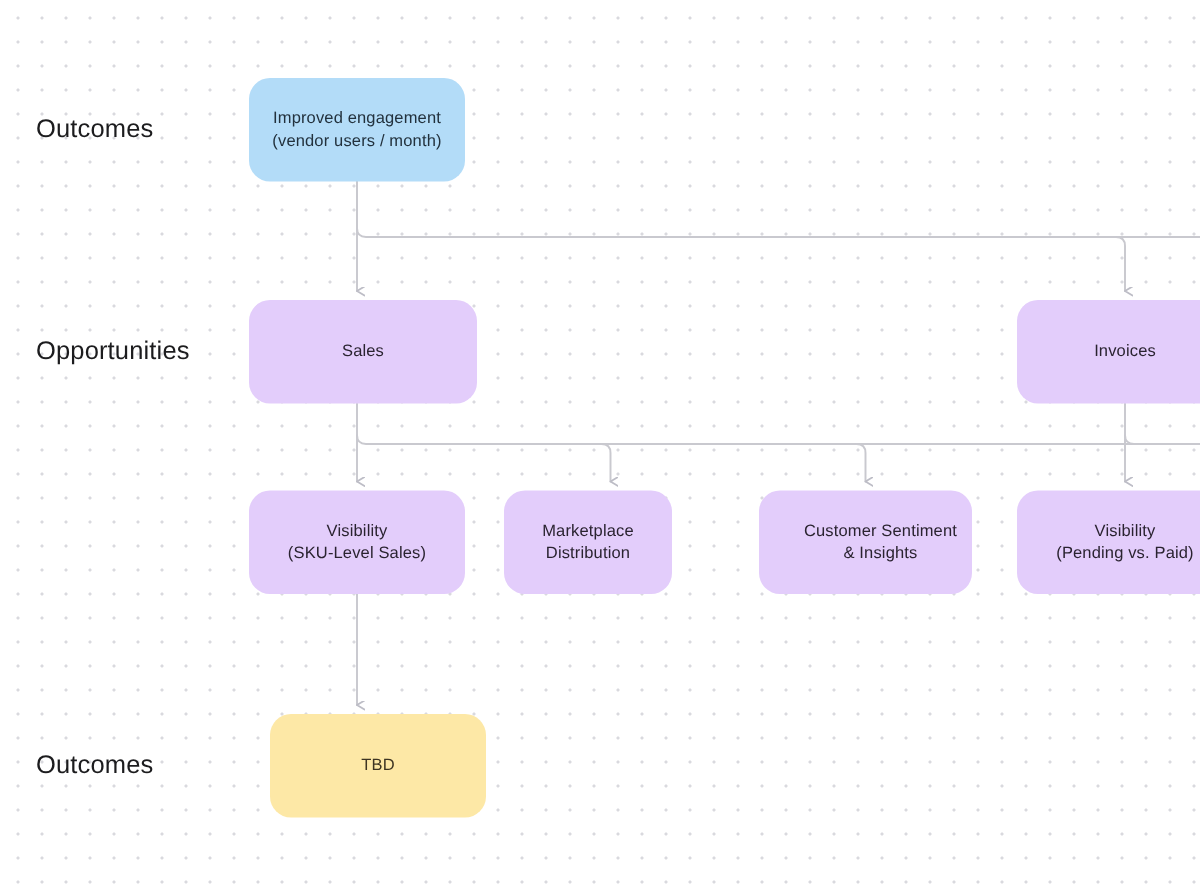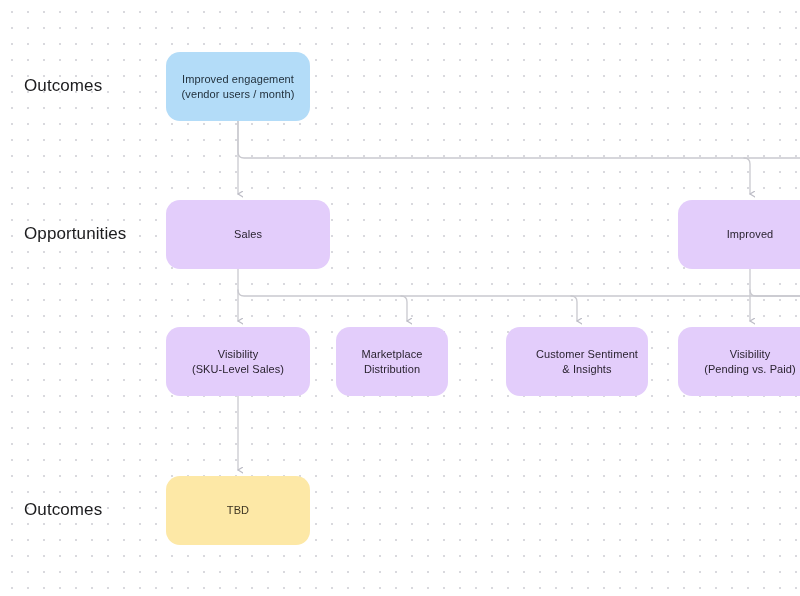--- a/index.html
+++ b/index.html
@@ -91,39 +91,39 @@
   <div id="labels">
       <div class="row-label" style="left: 24px; top: 76px;">Outcomes</div>
       <div class="row-label" style="left: 24px; top: 224px;">Opportunities</div>
       <div class="row-label" style="left: 24px; top: 500px;">Outcomes</div>
     </div>
   <div id="nodes">
       <div class="node node-outcome" style="left: 166px; top: 52px; width: 144px; height: 69px; background: rgb(179, 220, 248);">
         <span class="node-text">Improved engagement
 (vendor users / month)</span>
       </div>
-      <div class="node node-opportunity" style="left: 166px; top: 200px; width: 164px; height: 69px; background: rgb(227, 205, 251);">
+      <div class="node node-opportunity" style="left: 166px; top: 200px; width: 152px; height: 69px; background: rgb(227, 205, 251);">
         <span class="node-text">Sales</span>
       </div>
       <div class="node node-opportunity" style="left: 678px; top: 200px; width: 144px; height: 69px; background: rgb(227, 205, 251);">
-        <span class="node-text">Improved</span>
+        <span class="node-text">Invoices</span>
       </div>
       <div class="node node-opportunity" style="left: 166px; top: 327px; width: 144px; height: 69px; background: rgb(227, 205, 251);">
         <span class="node-text">Visibility
 (SKU-Level Sales)</span>
       </div>
       <div class="node node-opportunity" style="left: 336px; top: 327px; width: 112px; height: 69px; background: rgb(227, 205, 251);">
         <span class="node-text">Marketplace Distribution</span>
       </div>
       <div class="node node-opportunity" style="left: 506px; top: 327px; width: 142px; height: 69px; background: rgb(227, 205, 251); justify-content: flex-end;">
         <span class="node-text">Customer Sentiment
 &amp; Insights</span>
       </div>
       <div class="node node-opportunity" style="left: 678px; top: 327px; width: 144px; height: 69px; background: rgb(227, 205, 251);">
         <span class="node-text">Visibility
 (Pending vs. Paid)</span>
       </div>
-      <div class="node node-solution" style="left: 166px; top: 476px; width: 144px; height: 69px; background: rgb(253, 232, 166);">
+      <div class="node node-solution" style="left: 180px; top: 476px; width: 144px; height: 69px; background: rgb(253, 232, 166);">
         <span class="node-text">TBD</span>
       </div>
     </div>
 
 </div>
 
 </body></html>

